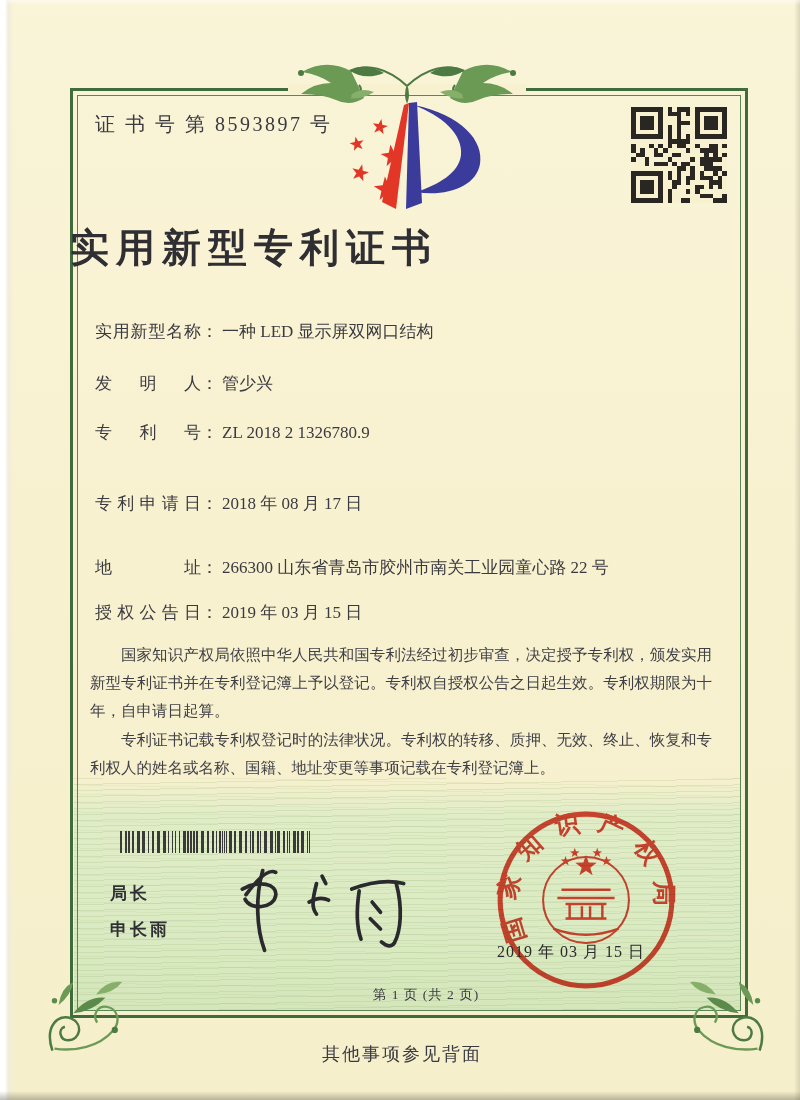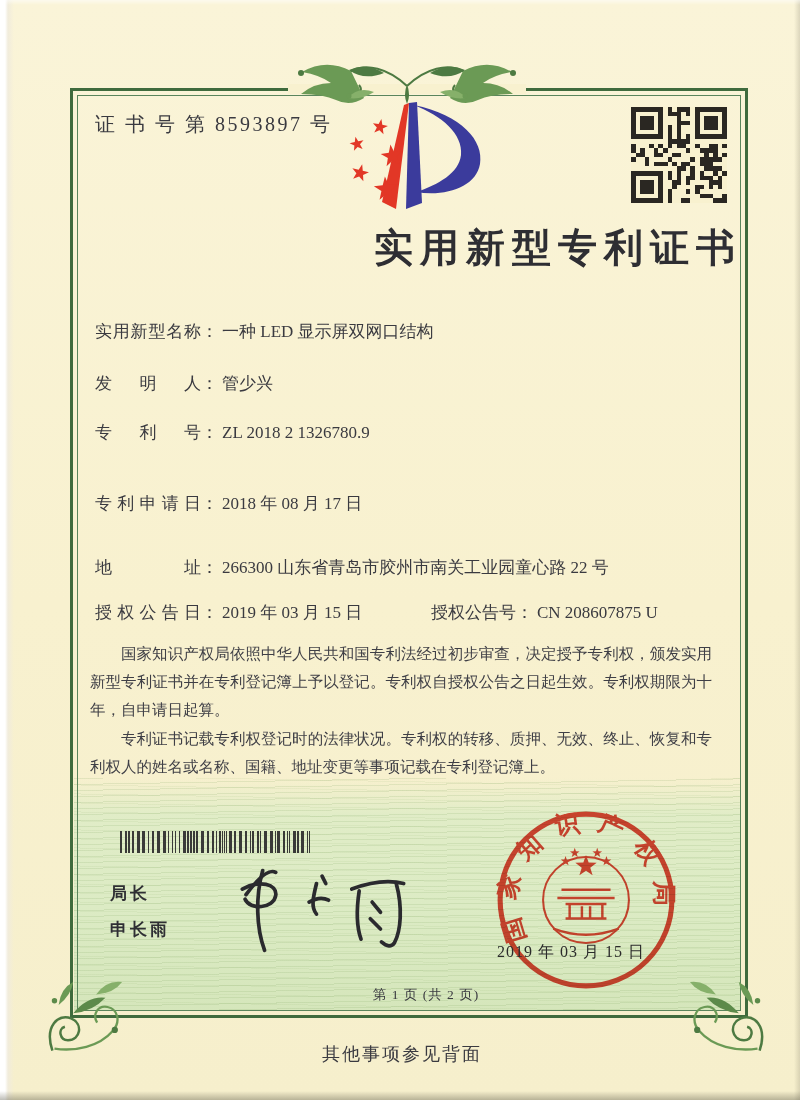--- a/index.html
+++ b/index.html
@@ -23,27 +23,27 @@
     background:repeating-linear-gradient(181deg,rgba(140,175,105,.10) 0 1px,rgba(0,0,0,0) 1px 9px);}
   
   .frame{position:absolute;left:70px;top:88px;width:672px;height:924px;
     border:3px solid #3f6b3d;z-index:5;}
   .frame-inner{position:absolute;left:4px;top:4px;right:4px;bottom:4px;border:1px solid #5a855c;}
   .ornament{position:absolute;z-index:8;}
   
   .cert-number{position:absolute;left:95px;top:111px;font-size:20px;letter-spacing:2.5px;color:#3a3a40;z-index:10;}
   .logo{position:absolute;left:330px;top:97px;z-index:10;}
   .qr{position:absolute;left:629px;top:107px;z-index:10;}
-  .title{position:absolute;left:70px;top:221px;width:672px;text-align:right;
+  .title{position:absolute;left:70px;top:221px;width:672px;text-align:left;
     font-size:39px;font-weight:bold;letter-spacing:7px;color:#2e2e33;z-index:10;}
   .frow{position:absolute;left:95px;font-size:17px;color:#3a3a40;z-index:10;white-space:nowrap;}
   .flabel{display:inline-block;width:106px;text-align:justify;text-align-last:justify;vertical-align:bottom;}
   .fcolon{margin-right:4px;}
   .fgroup2{position:absolute;left:336px;top:0;white-space:nowrap;}
-  .paras{position:absolute;left:90px;top:641px;width:622px;z-index:10;color:#3f3f46;font-family:Liberation Mono, monospace;}
+  .paras{position:absolute;left:90px;top:641px;width:622px;z-index:10;color:#3f3f46;}
   .paras p{margin:0;font-size:15.5px;line-height:1.82;text-indent:2em;text-align:justify;}
   .barcode{position:absolute;left:120px;top:831px;z-index:10;}
   .director{position:absolute;left:110px;top:882px;z-index:10;font-size:17px;color:#2f2f34;}
   .director div{margin-bottom:13px;letter-spacing:3px;font-weight:bold;}
   .signature{position:absolute;left:218px;top:852px;z-index:11;}
   .seal{position:absolute;left:494px;top:808px;z-index:10;opacity:.93;mix-blend-mode:multiply;}
   .seal-date{position:absolute;left:497px;top:942px;font-size:16px;color:#2b2b2b;letter-spacing:1px;z-index:12;}
   .page-number{position:absolute;left:70px;top:986px;width:672px;text-align:center;
     font-size:13.5px;color:#3a3a40;z-index:10;letter-spacing:1px;padding-left:20px;}
   .footer-note{position:absolute;left:66px;top:1042px;width:672px;text-align:center;
@@ -351,23 +351,20 @@
     <span class="flabel">专利号</span><span class="fcolon">：</span><span class="fvalue">ZL 2018 2 1326780.9</span>
   </div>
   <div class="frow" style="top:492px">
     <span class="flabel">专利申请日</span><span class="fcolon">：</span><span class="fvalue">2018 年 08 月 17 日</span>
   </div>
   <div class="frow" style="top:556px">
     <span class="flabel">地址</span><span class="fcolon">：</span><span class="fvalue">266300 山东省青岛市胶州市南关工业园童心路 22 号</span>
   </div>
   <div class="frow" style="top:601px">
     <span class="flabel">授权公告日</span><span class="fcolon">：</span><span class="fvalue">2019 年 03 月 15 日</span>
-    <span class="fgroup2">
-      <span>授权公告号</span><span class="fcolon">：</span><span class="fvalue">CN 208607875 U</span>
-    </span>
   </div>
 
   <div class="paras">
     <p>国家知识产权局依照中华人民共和国专利法经过初步审查，决定授予专利权，颁发实用新型专利证书并在专利登记簿上予以登记。专利权自授权公告之日起生效。专利权期限为十年，自申请日起算。</p>
     <p>专利证书记载专利权登记时的法律状况。专利权的转移、质押、无效、终止、恢复和专利权人的姓名或名称、国籍、地址变更等事项记载在专利登记簿上。</p>
   </div>
 
   <svg class="barcode" width="196" height="22" viewBox="0 0 196 22">
     <g id="bcg" fill="#3a3a38">
         <rect x="0" y="0" width="2" height="22"></rect>

